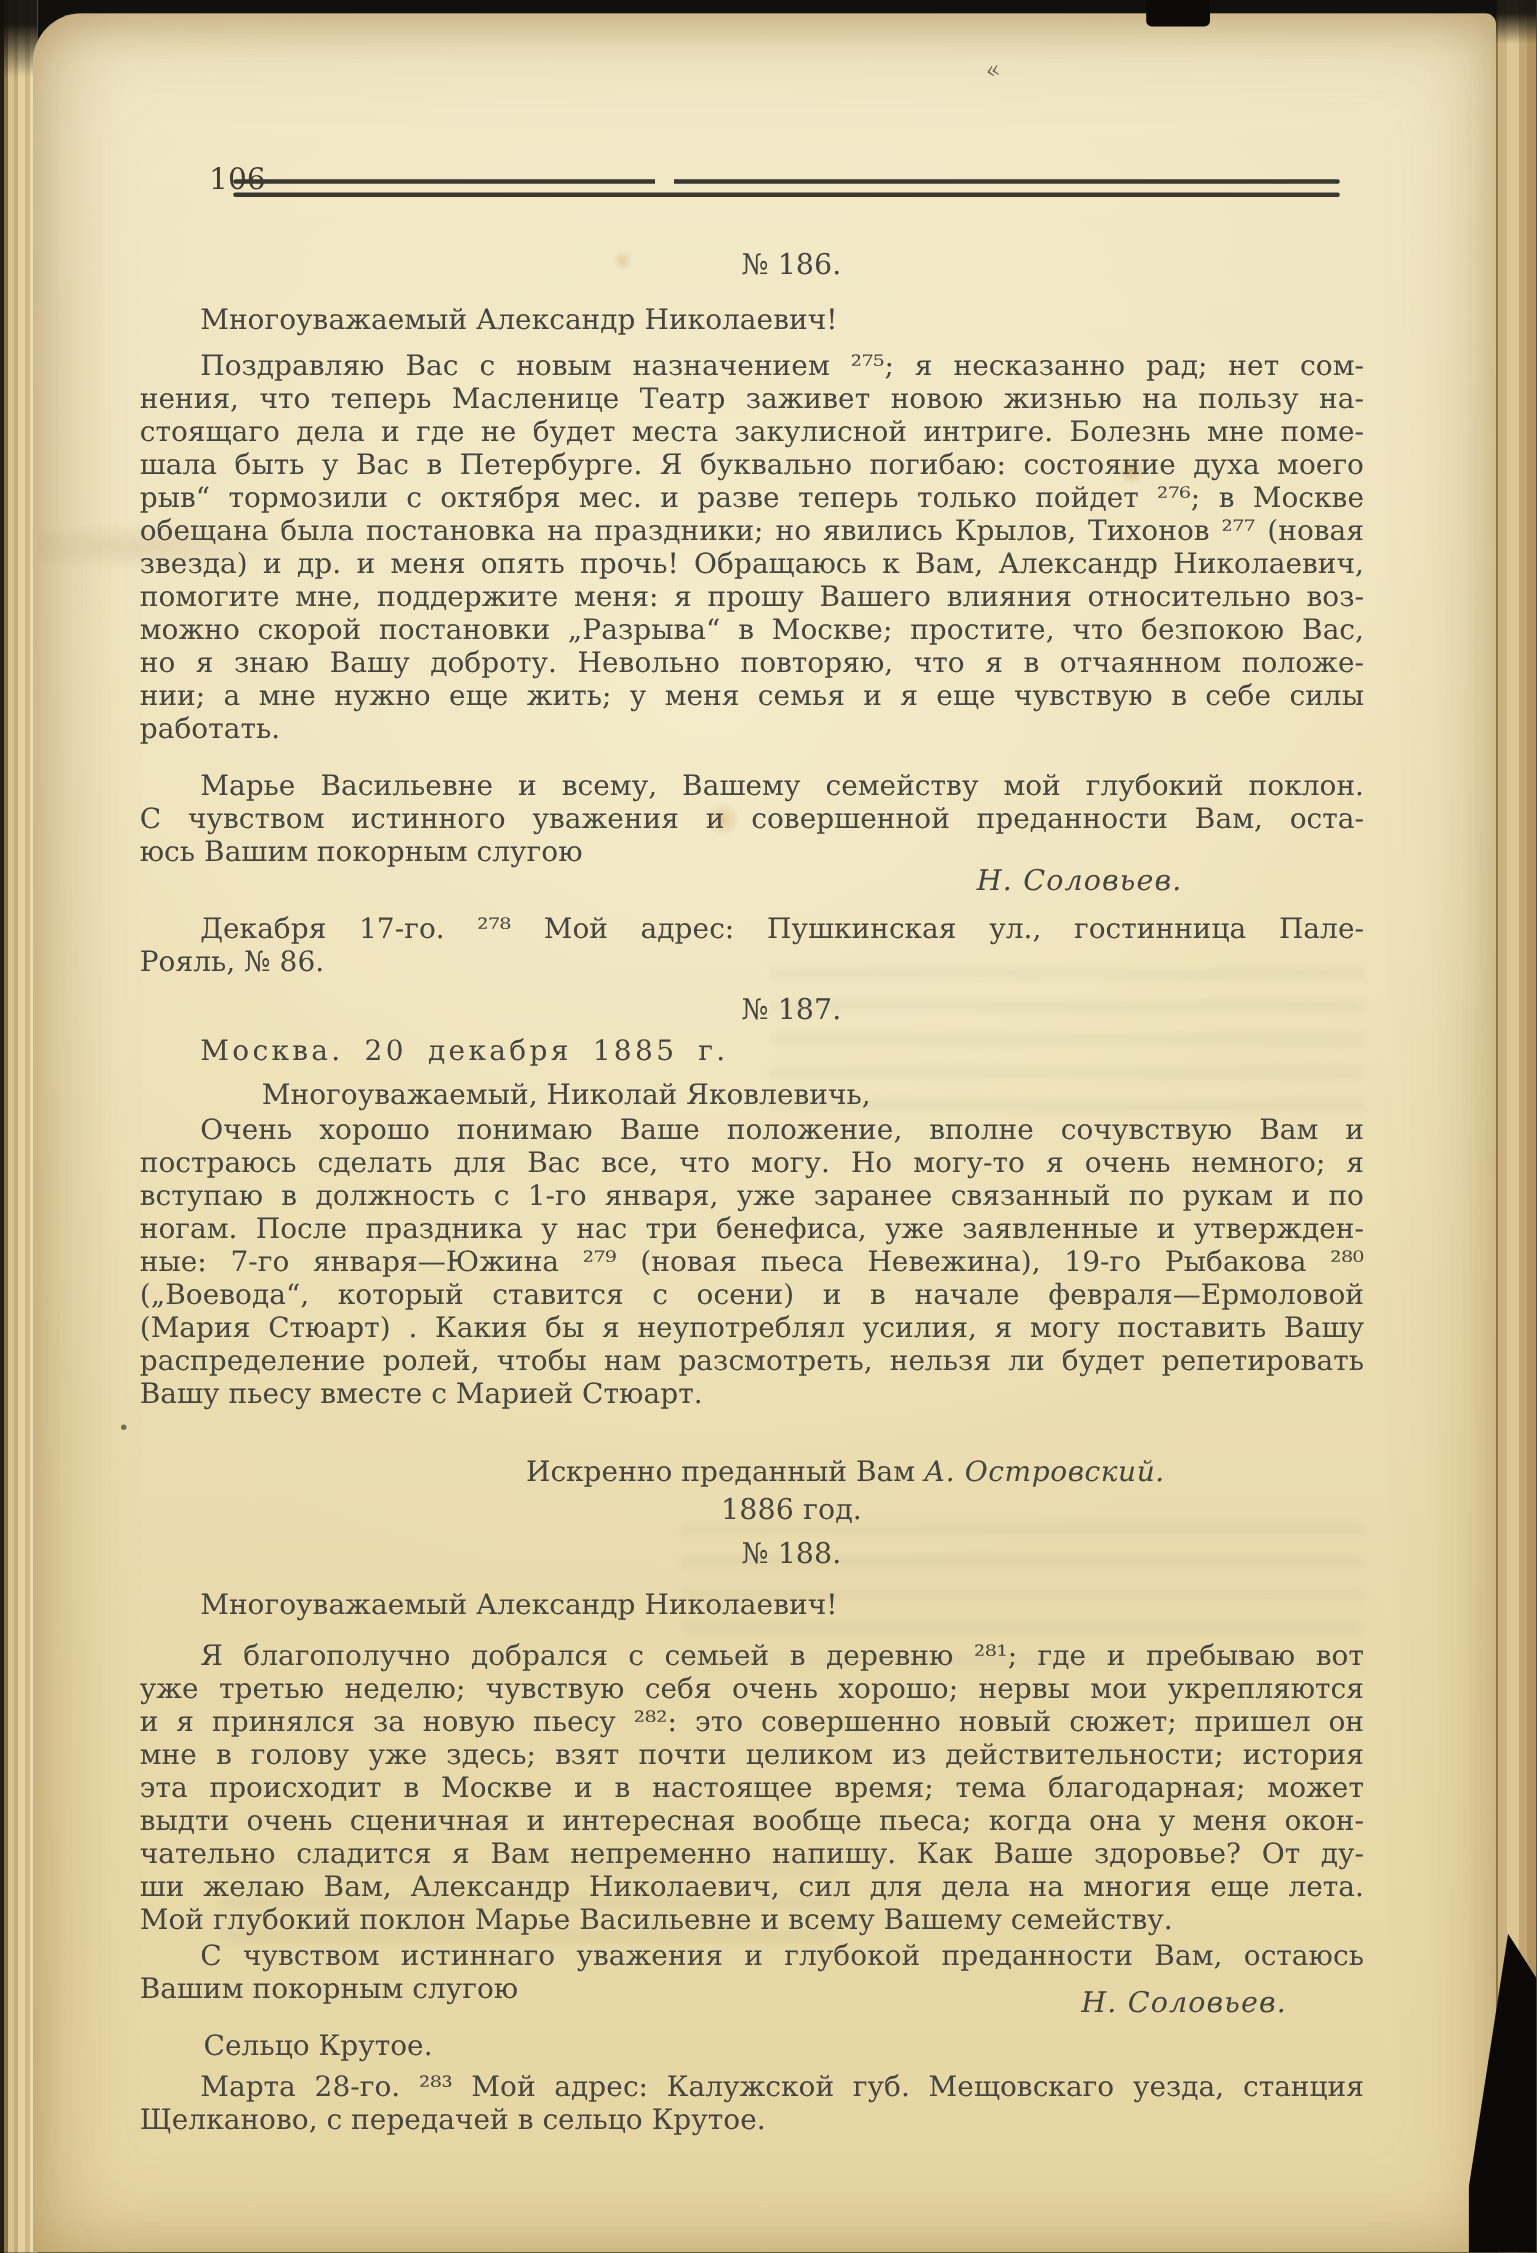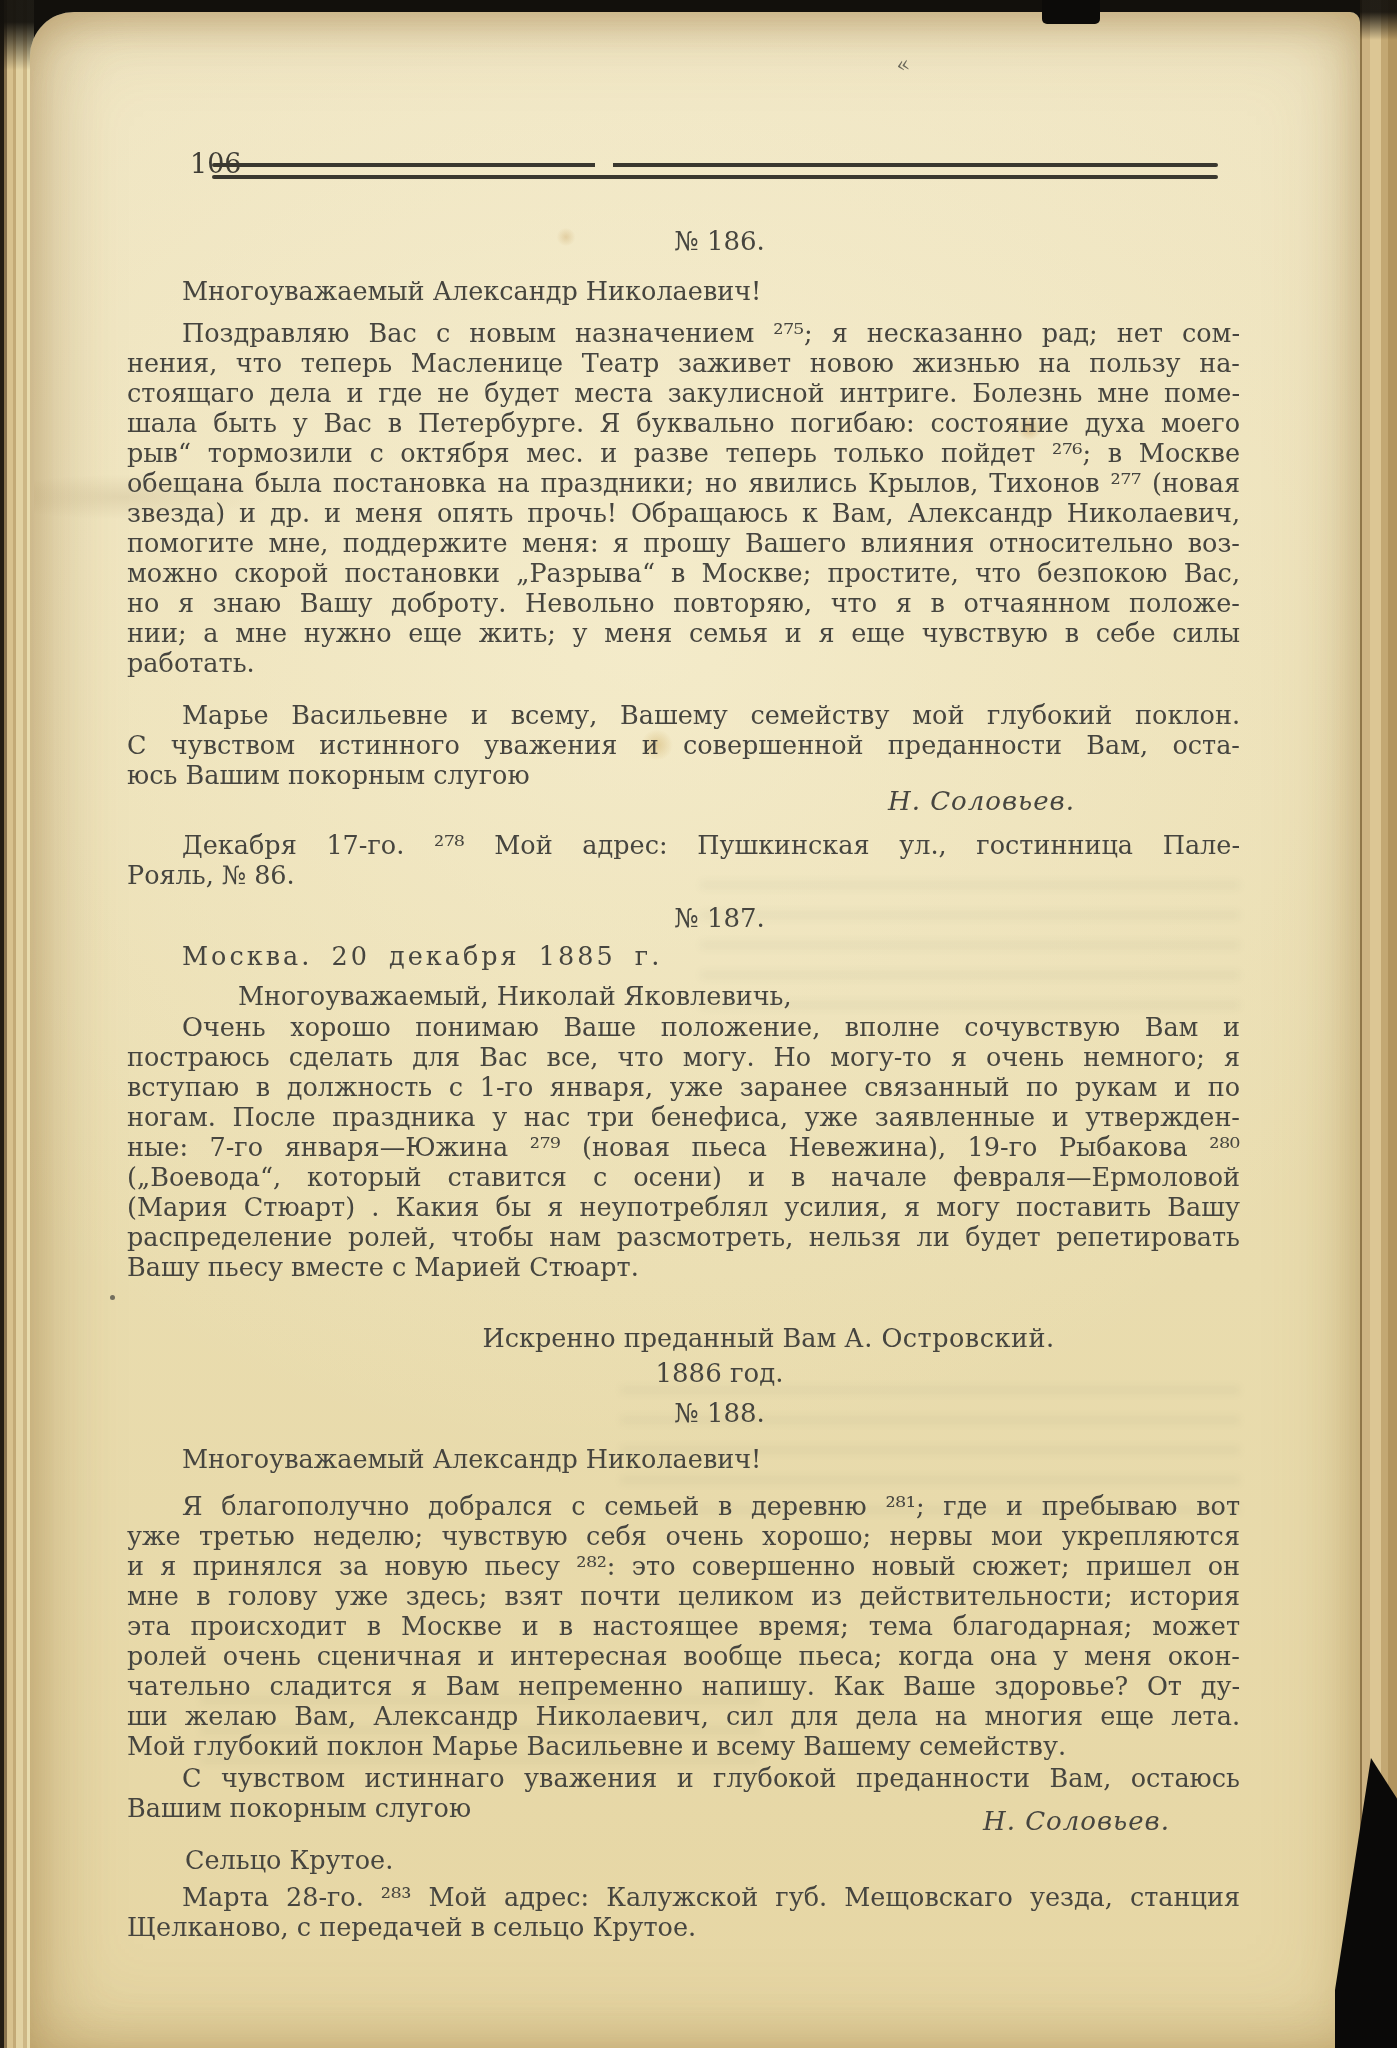--- a/index.html
+++ b/index.html
@@ -96,21 +96,21 @@
   .sal186{left:182px;top:276px;}
   .para186{left:127px;top:318px;}
   .close186{left:127px;top:700px;}
   .sig186{left:127px;top:786px;width:1113px;text-align:right;padding-right:165px;}
   .ps186{left:127px;top:830px;}
   .no187{left:127px;top:903px;}
   .date187{left:182px;top:941px;letter-spacing:3px;word-spacing:8px;}
   .sal187{left:238px;top:981px;}
   .para187{left:127px;top:1012px;}
   .close187{left:127px;top:1323px;width:1113px;text-align:center;padding-left:170px;box-sizing:border-box;}
-  .close187 .ital{letter-spacing:.5px;}
+  .close187 .ital{font-style:italic;letter-spacing:.5px;}
   .year{left:127px;top:1358px;}
   .no188{left:127px;top:1398px;}
   .sal188{left:182px;top:1444px;}
   .para188{left:127px;top:1491px;}
   .close188{left:127px;top:1763px;}
   .sig188{left:127px;top:1806px;width:1113px;text-align:right;padding-right:70px;}
   .place188{left:185px;top:1845px;}
   .ps188{left:127px;top:1882px;}
 </style>
 </head>
@@ -185,21 +185,21 @@
   <div class="tblock centerline no-heading year">1886 год.</div>
 
   <div class="tblock centerline no-heading no188">№ 188.</div>
   <div class="tblock sal188">Многоуважаемый Александр Николаевич!</div>
   <div class="tblock para para188">
       <div class="tline">Я благополучно добрался с семьей в деревню ²⁸¹; где и пребываю вот</div>
       <div class="tline">уже третью неделю; чувствую себя очень хорошо; нервы мои укрепляются</div>
       <div class="tline">и я принялся за новую пьесу ²⁸²: это совершенно новый сюжет; пришел он</div>
       <div class="tline">мне в голову уже здесь; взят почти целиком из действительности; история</div>
       <div class="tline">эта происходит в Москве и в настоящее время; тема благодарная; может</div>
-      <div class="tline">ролей очень сценичная и интересная вообще пьеса; когда она у меня окон-</div>
+      <div class="tline">выдти очень сценичная и интересная вообще пьеса; когда она у меня окон-</div>
       <div class="tline">чательно сладится я Вам непременно напишу. Как Ваше здоровье? От ду-</div>
       <div class="tline">ши желаю Вам, Александр Николаевич, сил для дела на многия еще лета.</div>
       <div class="tline">Мой глубокий поклон Марье Васильевне и всему Вашему семейству.</div>
     </div>
   <div class="tblock para close188">
       <div class="tline">С чувством истиннаго уважения и глубокой преданности Вам, остаюсь</div>
       <div class="tline">Вашим покорным слугою</div>
     </div>
   <div class="tblock sig sig188">Н. Соловьев.</div>
   <div class="tblock place188">Сельцо Крутое.</div>

